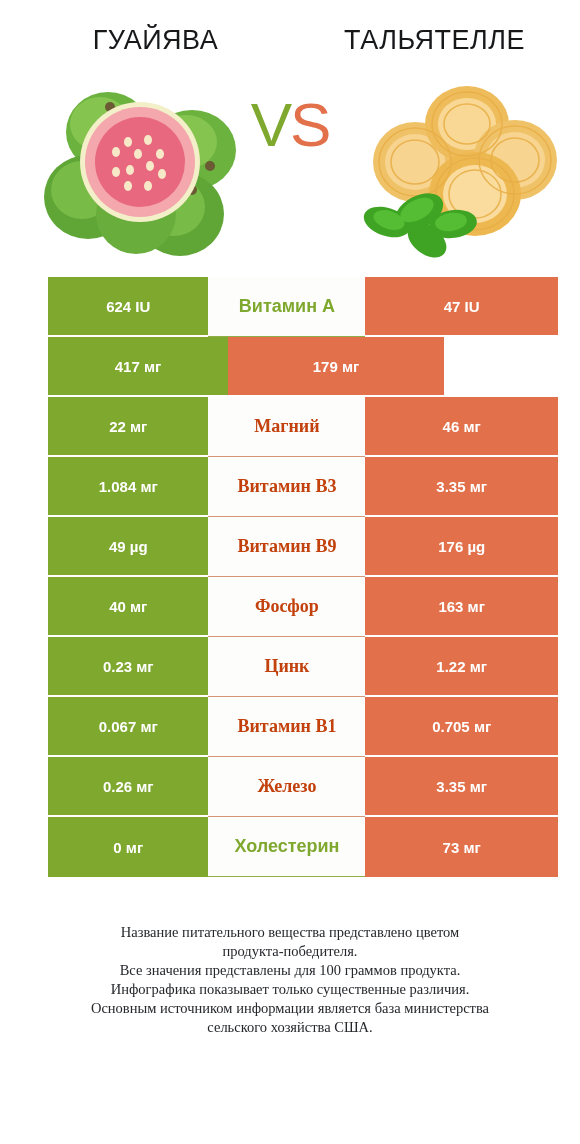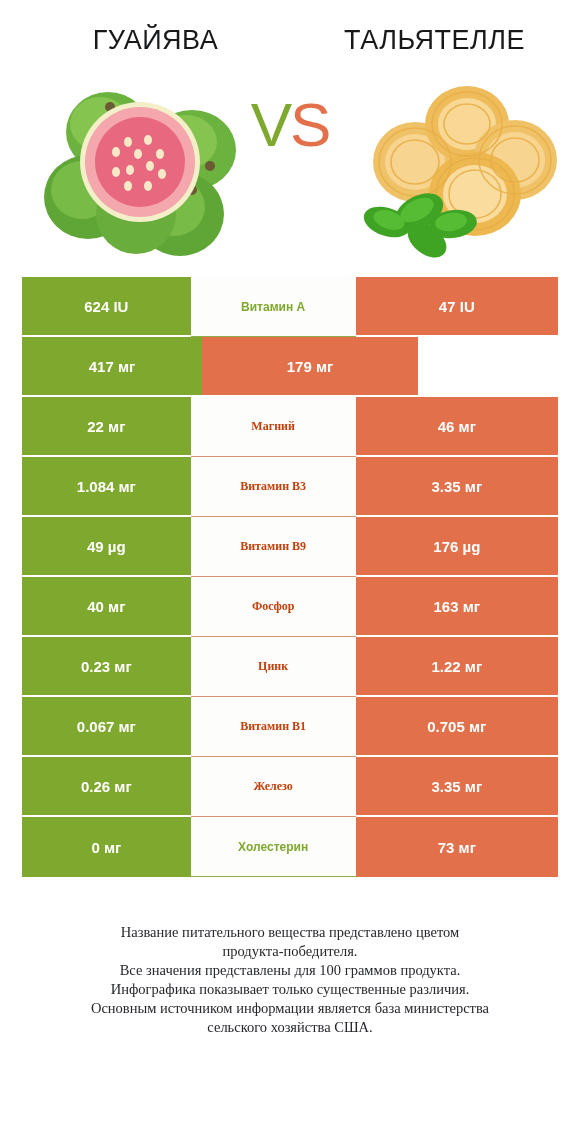--- a/index.html
+++ b/index.html
@@ -63,40 +63,41 @@
   
   .table {
     margin: 10px 22px 0 22px;
     width: 536px;
     box-sizing: border-box;
     border-collapse: collapse;
   }
   .row {
     display: flex;
     height: 60px;
+    margin-left: 26px;
   }
   .cell {
     display: flex;
     align-items: center;
     justify-content: center;
     font-size: 15px;
     font-weight: bold;
     box-sizing: border-box;
     text-align: center;
   }
   .cell.left {
     width: 180px;
     background: #7FA82F;
     color: #ffffff;
     border-bottom: 2px solid #ffffff;
   }
   .cell.mid {
     width: 176px;
     background: #fdfdfb;
-    font-size: 12px;
+    font-size: 18px;
   }
   .cell.right {
     width: 216px;
     background: #E2714B;
     color: #ffffff;
     border-bottom: 2px solid #ffffff;
   }
   .row:last-child .cell.left,
   .row:last-child .cell.right { border-bottom: none; }
 

